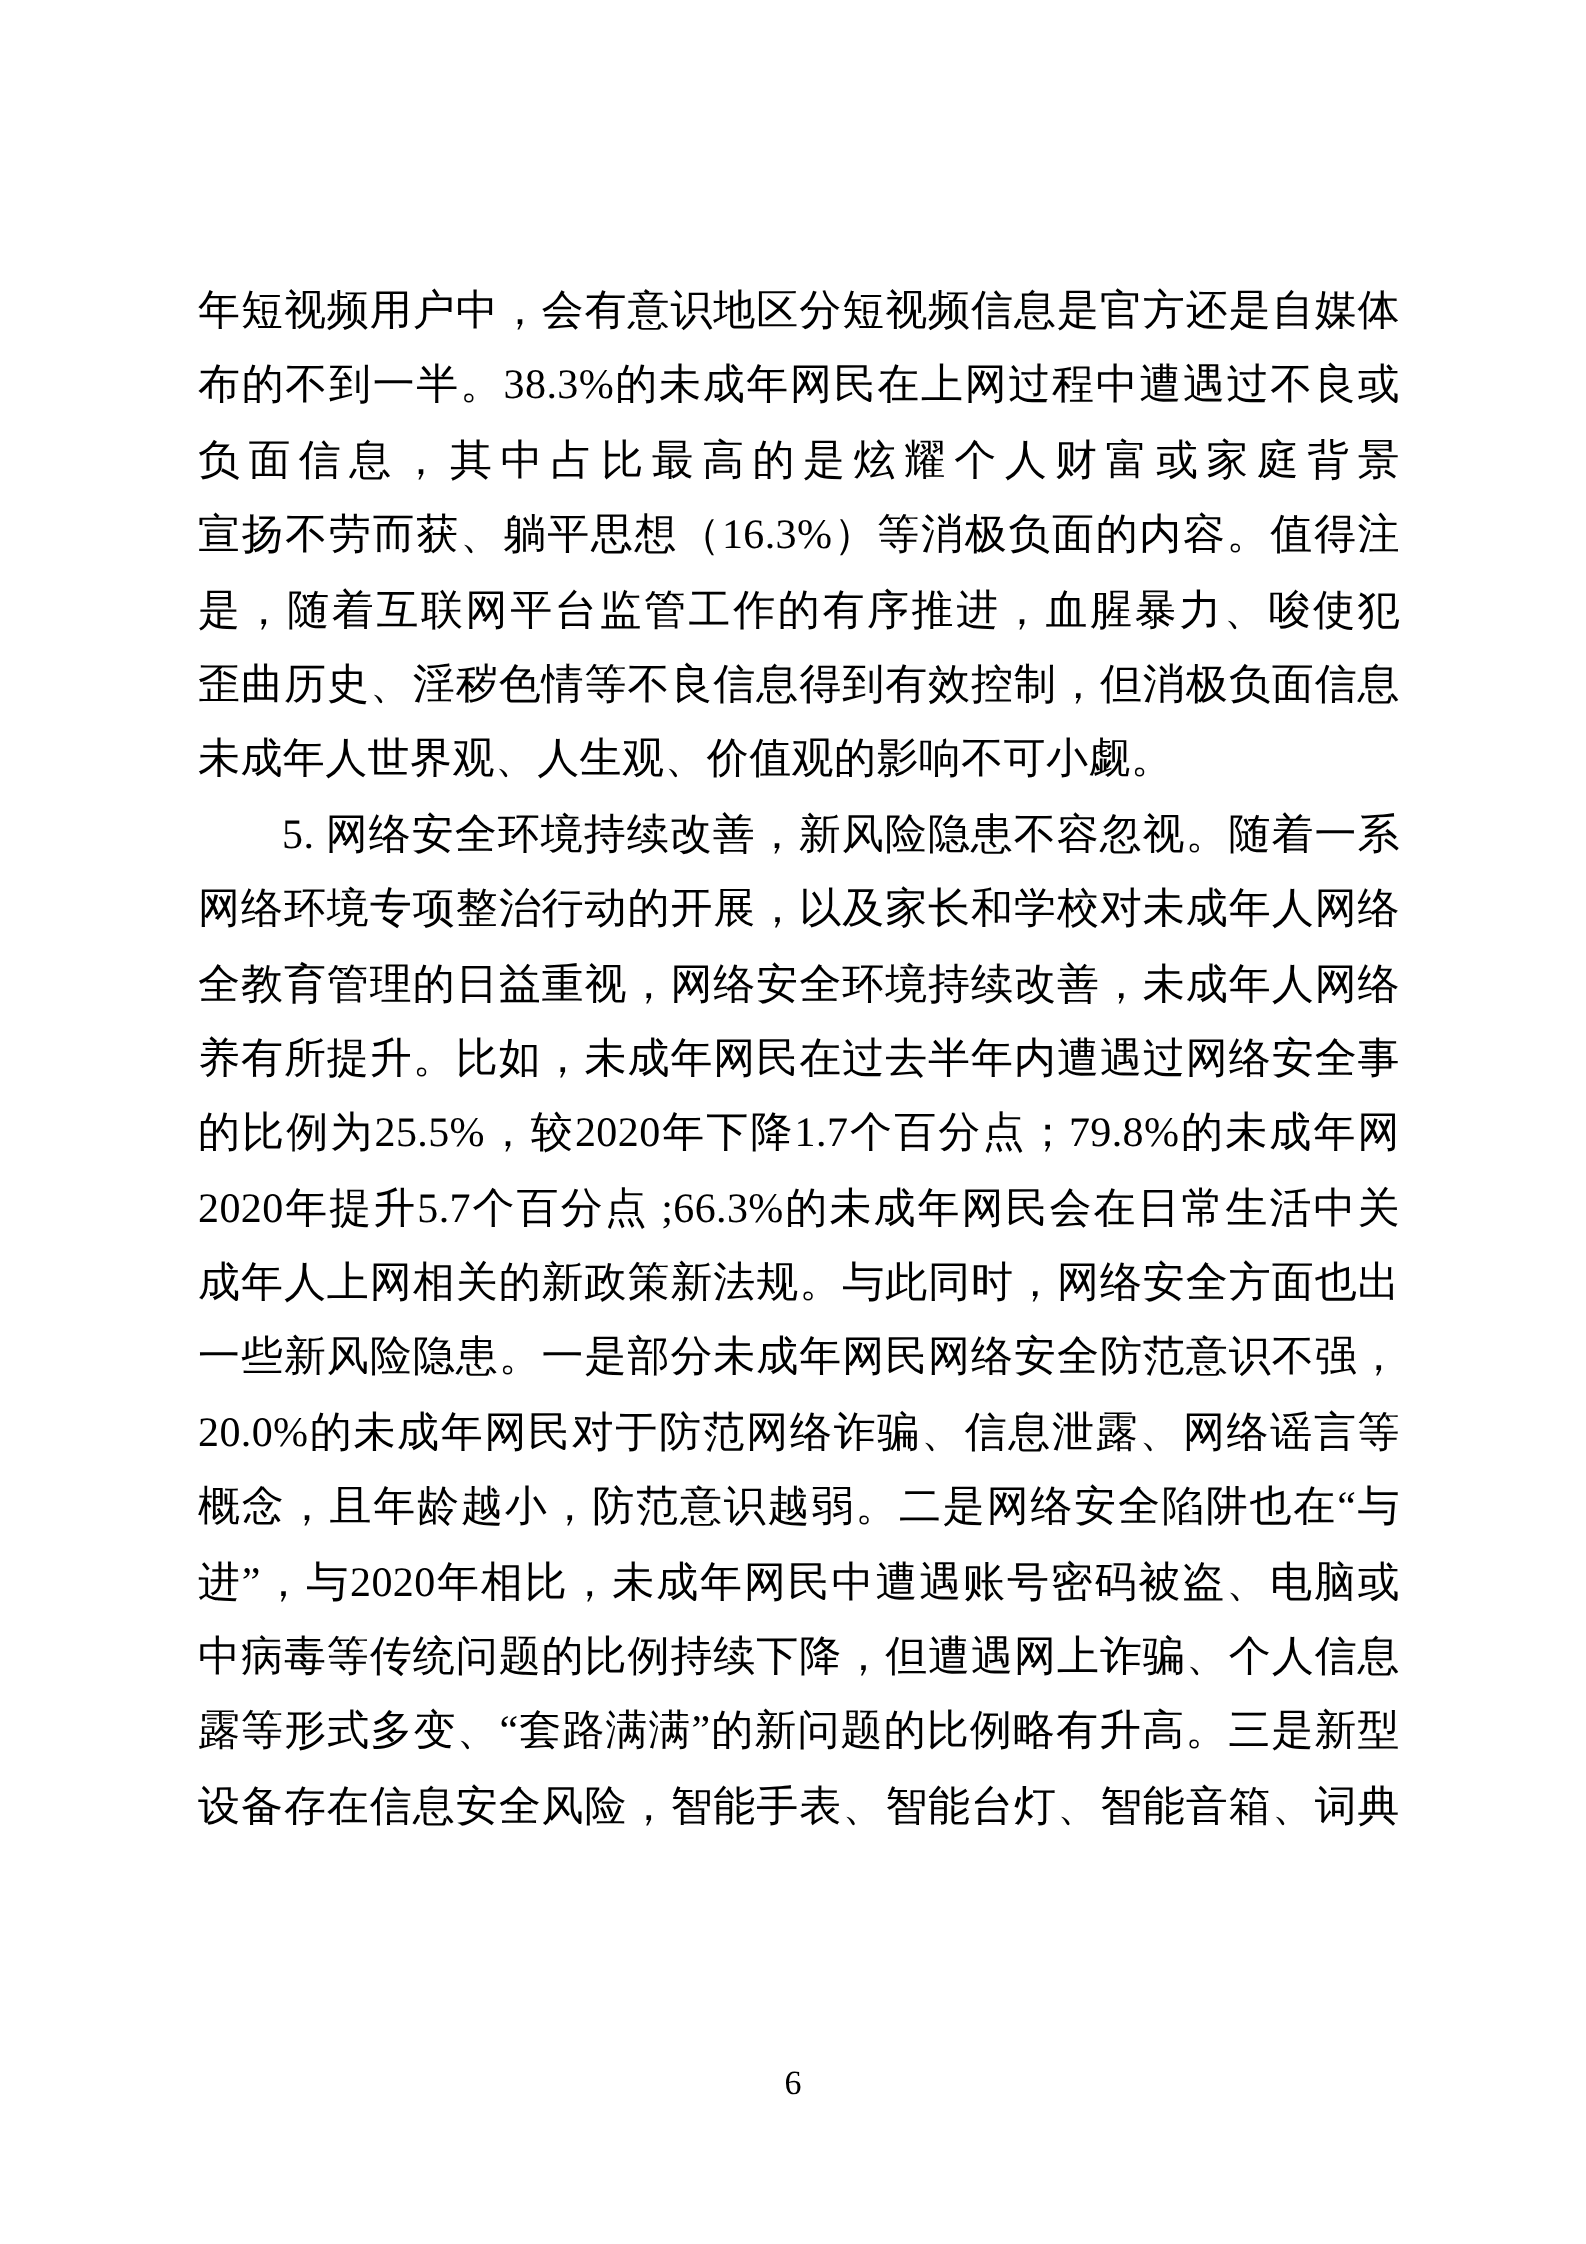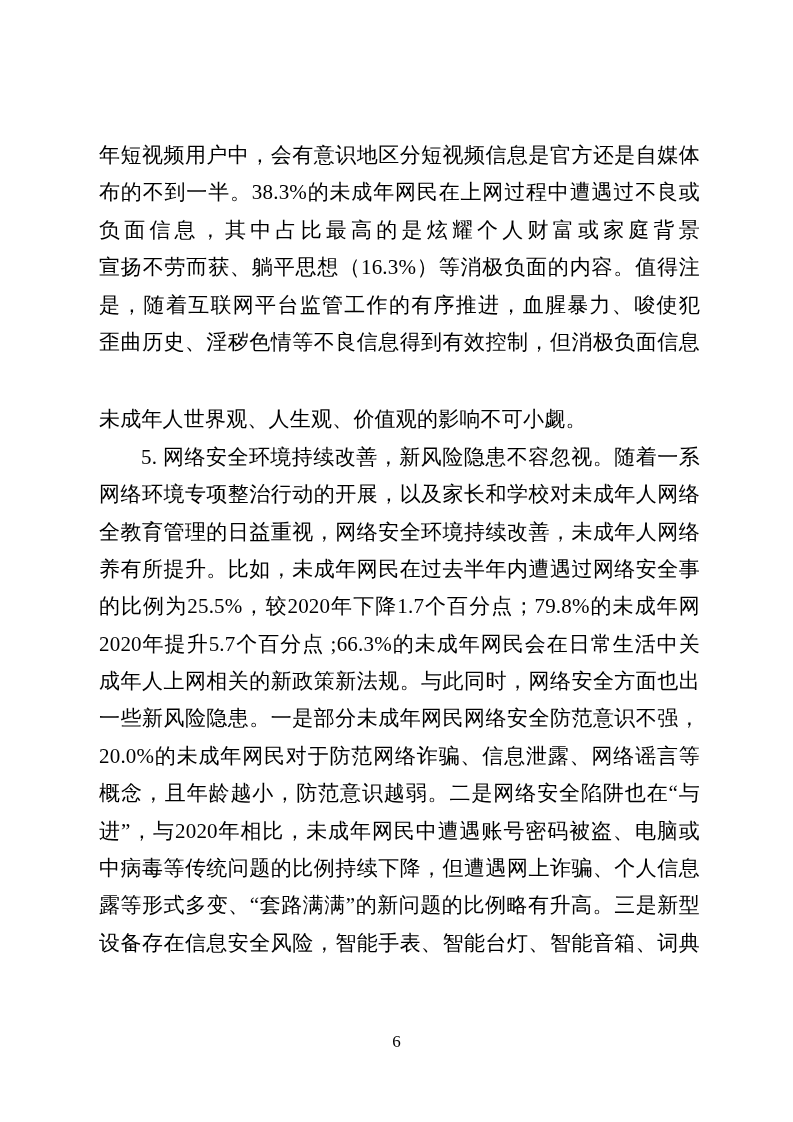--- a/index.html
+++ b/index.html
@@ -27,21 +27,20 @@
     line-height: 37.4px;
     height: 37.4px;
     overflow: hidden;
     text-align: justify;
     text-align-last: justify;
     letter-spacing: 0.2px;
     white-space: normal;
   }
   .line.para-end {
     text-align-last: left;
-    margin-top: 40px;
   }
   .line.indent {
     text-indent: 2em;
   }
   .page-footer {
     position: absolute;
     left: 0;
     top: 1032px;
     width: 793px;
     text-align: center;

